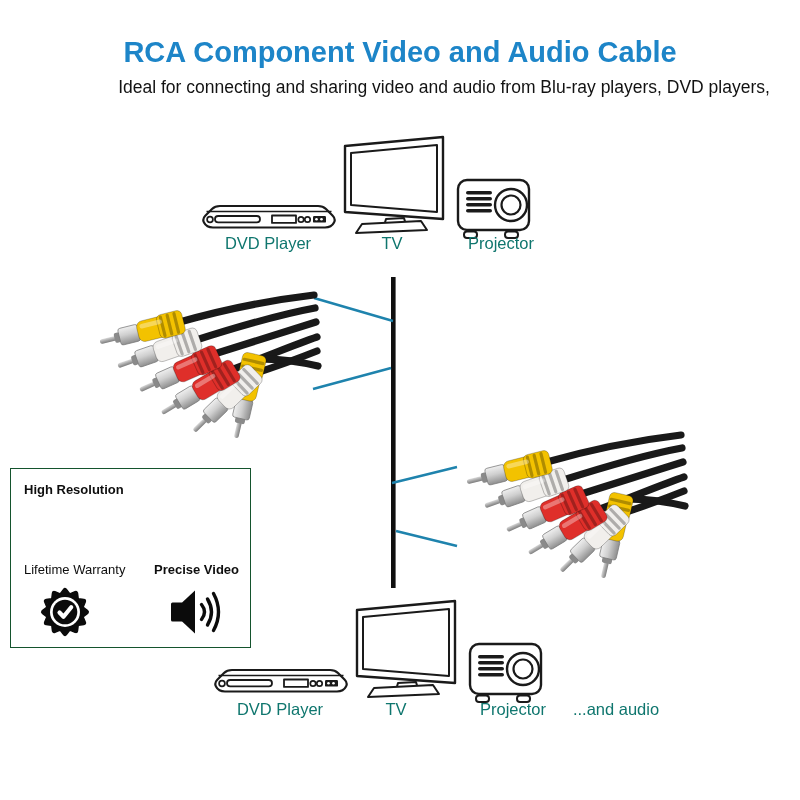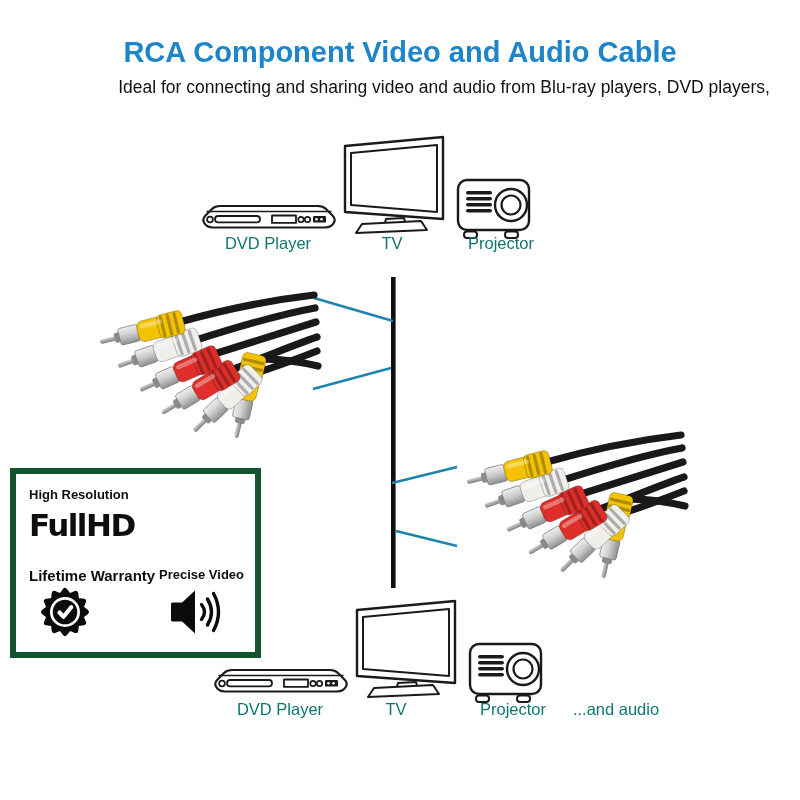--- a/index.html
+++ b/index.html
@@ -16,43 +16,42 @@
     font-size:17.5px; color:#121212; z-index:3;
   }
   .sub1 { top:77px;margin-left:44px; }
   .sub2 { top:100px; }
   .dev-label {
     position:absolute; transform:translateX(-50%);
     font-size:16.5px; color:#0f766e; white-space:nowrap; z-index:3;
   }
   .feature-box {
     position:absolute; left:10px; top:468px; width:239px; height:178px;
-    border:6px solid #14532d; background:#fff; z-index:1;
+    border:1px solid #14532d; background:#fff; z-index:1;
   }
   .feature-box .fb-text { position:absolute; white-space:nowrap; color:#0e0e0e; }
   .fb-hr { left:13px; top:13px; font-size:13px; font-weight:bold; }
   .fb-logo {
     left:13px; top:33px; font-size:31px; font-weight:bold;
     font-family:"DejaVu Sans", sans-serif; letter-spacing:-1.5px; color:#0a0a0a;
   }
-  .fb-lw { left:13px; top:93px; font-size:15px; font-weight:bold; }
+  .fb-lw { left:13px; top:93px; font-size:13px; font-weight:normal; }
   .fb-ps { left:143px; top:93px; font-size:13px; font-weight:bold; }
   svg.scene { position:absolute; left:0; top:0; z-index:2; pointer-events:none; }
 </style>
 </head>
 <body>
 
 <div class="canvas">
 
   <div class="title">RCA Component Video and Audio Cable</div>
   <div class="sub sub1">Ideal for connecting and sharing video and audio from Blu-ray players, DVD players,</div>
 
   <div class="feature-box">
     <div class="fb-text fb-hr">High Resolution</div>
-    <div class="fb-text fb-logo">FullHD</div>
     <div class="fb-text fb-lw">Lifetime Warranty</div>
     <div class="fb-text fb-ps">Precise Video</div>
   </div>
 
   <div class="dev-label" style="left:268px; top:234px">DVD Player</div>
   <div class="dev-label" style="left:392px; top:234px">TV</div>
   <div class="dev-label" style="left:501px; top:234px">Projector</div>
 
   <div class="dev-label" style="left:280px; top:700px">DVD Player</div>
   <div class="dev-label" style="left:396px; top:700px">TV</div>

